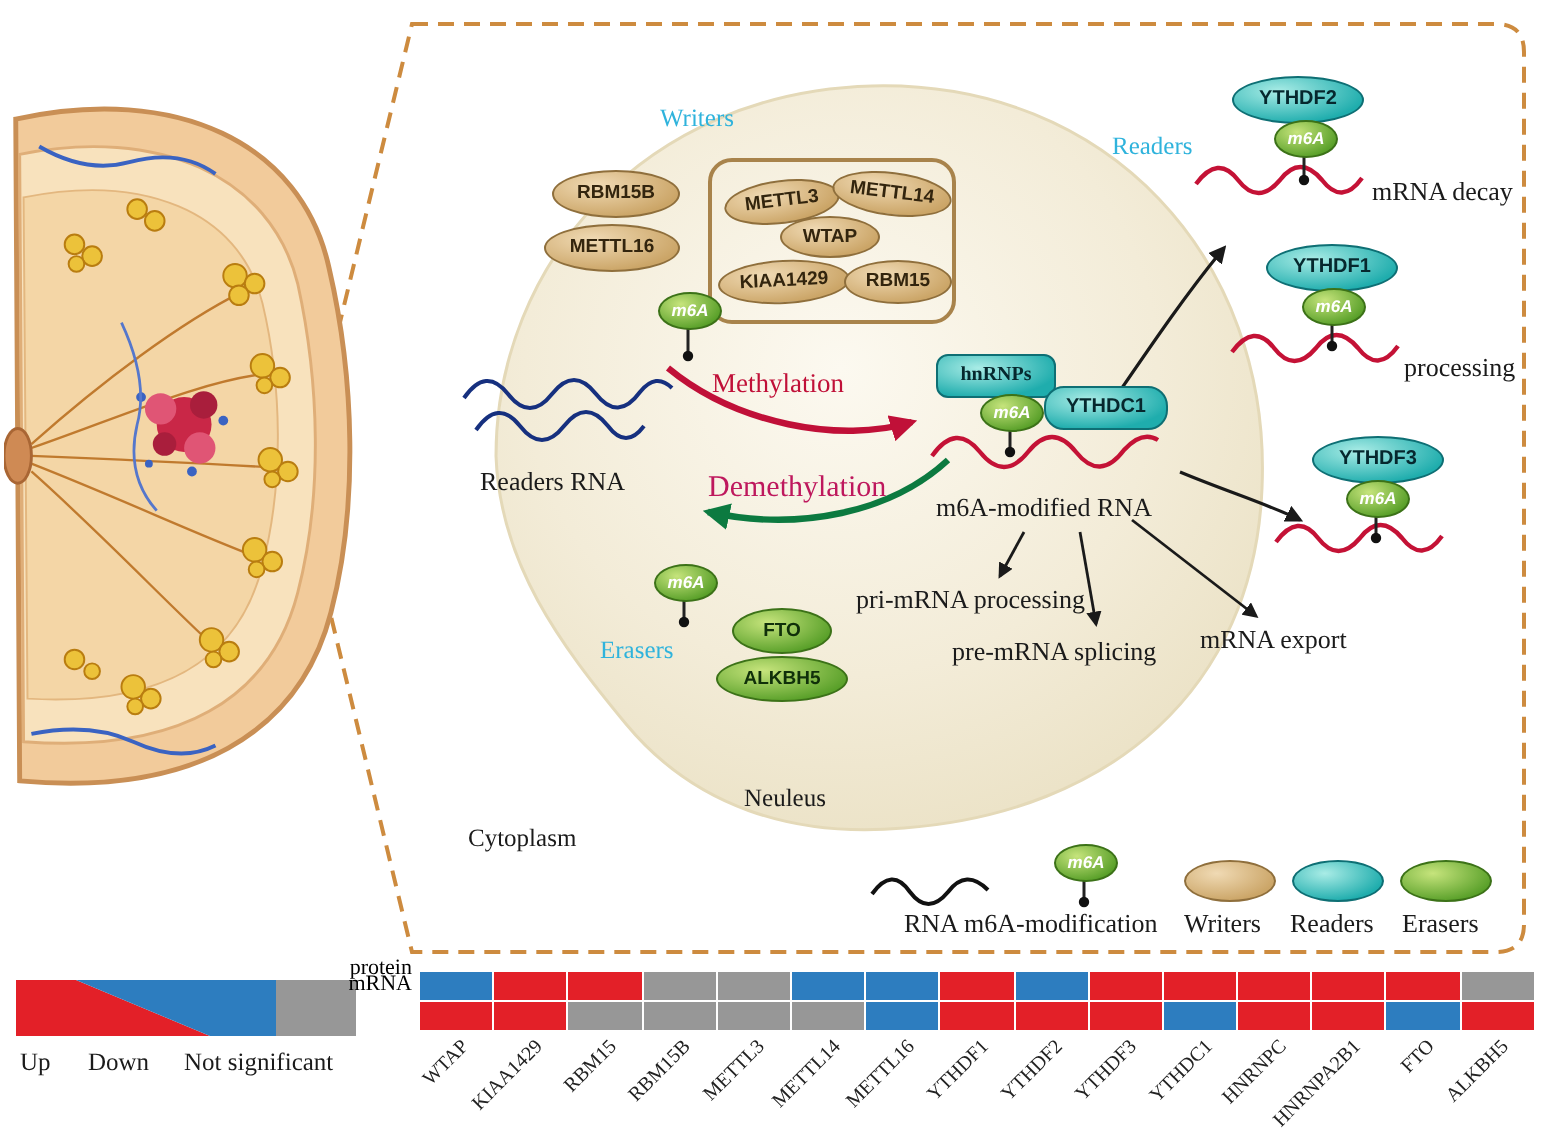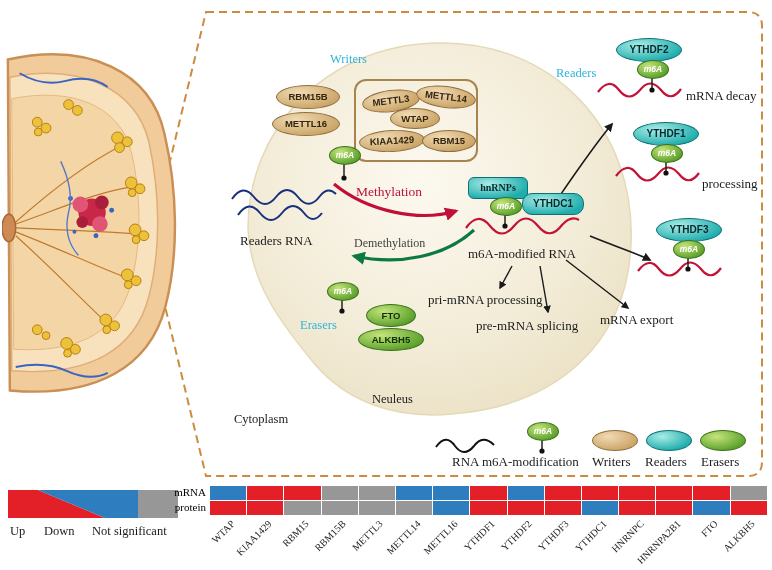--- a/index.html
+++ b/index.html
@@ -6,21 +6,21 @@
   body {
     width:772px; height:570px; position:relative; overflow:hidden;
     background:#ffffff; font-family:"Liberation Serif", serif;
   }
   svg.layer { position:absolute; left:0; top:0; z-index:1; }
   #anatomy { position:absolute; left:2px; top:40px; z-index:2; }
 
   .lbl { position:absolute; z-index:4; font-size:13px; color:#1b1b1b; white-space:nowrap; }
   .cyan  { color:#2fb3dc; font-size:12.5px; }
   .redlbl   { color:#c01038; font-size:13.5px; }
-  .greenlbl { color:#404040; font-size:12px;font-family:Liberation Serif, serif; }
+  .greenlbl { color:#be185d; font-size:15px;font-family:Liberation Serif, serif; }
   .big { font-size:12.5px; }
 
   .oval {
     position:absolute; z-index:3; display:flex; align-items:center; justify-content:center;
     border-radius:50%; font-family:"Liberation Sans", sans-serif; font-weight:bold;
     font-size:9.5px; line-height:1; white-space:nowrap;
   }
   .tan   { background:radial-gradient(ellipse at 35% 30%, #f0dab4, #cba567 75%); border:1.5px solid #8f6f3c; color:#33250e; }
   .teal  { background:radial-gradient(ellipse at 35% 30%, #a9ece6, #1fadad 75%); border:1.5px solid #0e6f74; color:#06282e; }
   .green { background:radial-gradient(ellipse at 35% 30%, #c6e47c, #569e27 78%); border:1.5px solid #3c7218; color:#ffffff; }
@@ -228,21 +228,21 @@
 <svg id="scale-legend" width="170" height="28" viewBox="0 0 170 28">
   <polygon points="0,0 30,0 97,28 0,28" fill="#e32028"></polygon>
   <polygon points="30,0 130,0 130,28 97,28" fill="#2d7dbf"></polygon>
   <rect x="130" y="0" width="40" height="28" fill="#979797"></rect>
 </svg>
 <div class="lbl big" style="left:10px; top:524px;">Up</div>
 <div class="lbl big" style="left:44px; top:524px;">Down</div>
 <div class="lbl big" style="left:92px; top:524px;">Not significant</div>
 
 <div class="hm-rowlabel" style="top:486px;">mRNA</div>
-<div class="hm-rowlabel" style="top:501px;">protein</div>
+<div class="hm-rowlabel" style="top:478px;">protein</div>
 <div id="heatmap-grid">
     <div class="hm-row">
       <div class="hm-cell" style="background: rgb(45, 125, 191);"></div>
       <div class="hm-cell" style="background: rgb(227, 32, 40);"></div>
       <div class="hm-cell" style="background: rgb(227, 32, 40);"></div>
       <div class="hm-cell" style="background: rgb(151, 151, 151);"></div>
       <div class="hm-cell" style="background: rgb(151, 151, 151);"></div>
       <div class="hm-cell" style="background: rgb(45, 125, 191);"></div>
       <div class="hm-cell" style="background: rgb(45, 125, 191);"></div>
       <div class="hm-cell" style="background: rgb(227, 32, 40);"></div>

